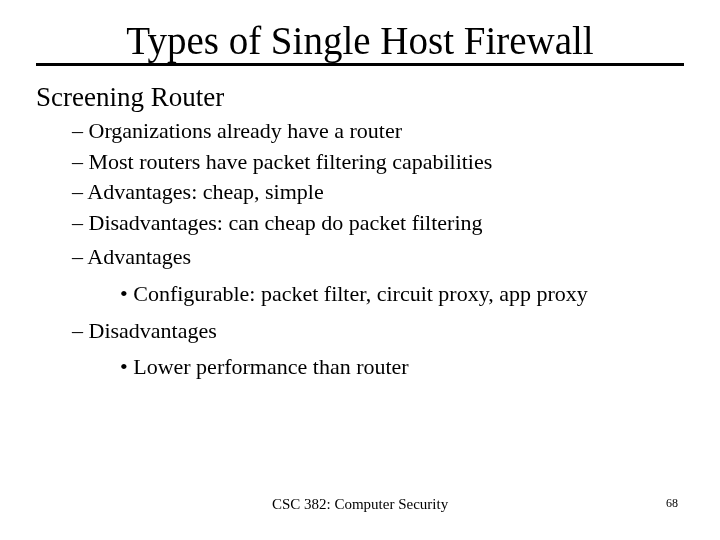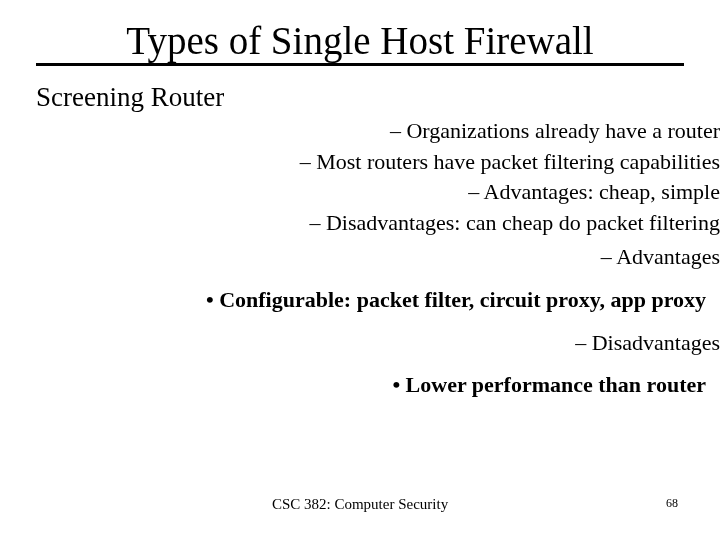--- a/index.html
+++ b/index.html
@@ -35,31 +35,29 @@
   }
   ul.dash {
     list-style: none;
     margin: 0 0 6px 0;
     padding: 0 0 0 90px;
   }
   ul.dash > li {
     font-size: 22px;
     line-height: 1.3;
     margin: 2px 0;
-    text-align: right;
   }
   ul.dash > li::before {
     content: "– ";
     margin-left: -18px;
   }
   ul.disc {
     list-style: none;
-    margin: 14px;
+    margin: 8px;
     padding: 0 0 0 40px;
-    font-weight: bold;
   }
   ul.disc > li {
     font-size: 22px;
     line-height: 1.3;
     margin: 2px 0;
   }
   ul.disc > li::before {
     content: "• ";
     margin-left: -18px;
   }

